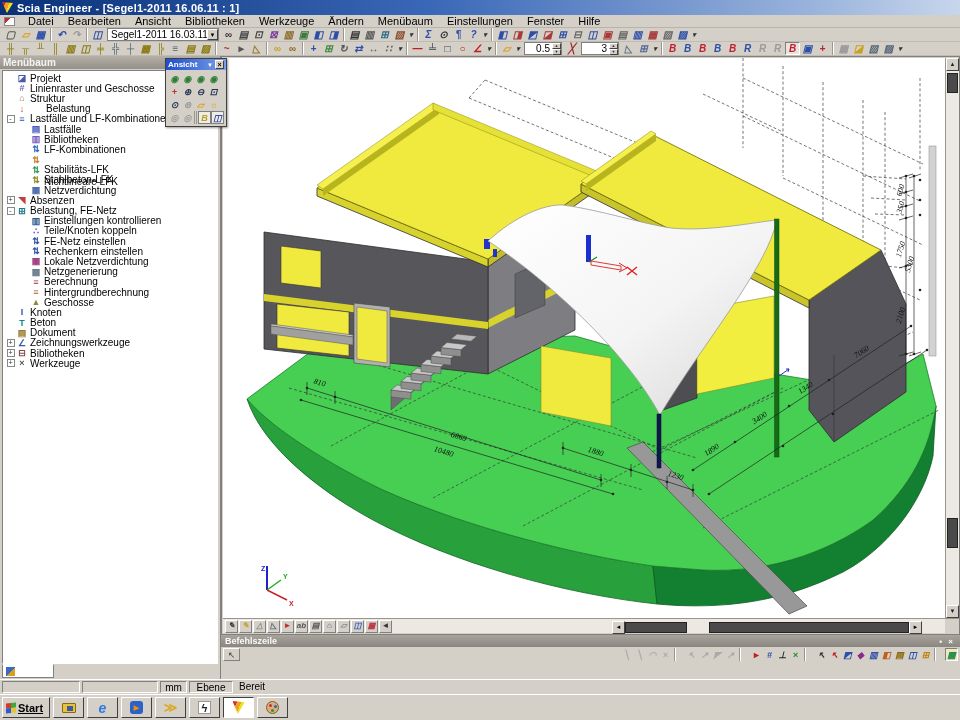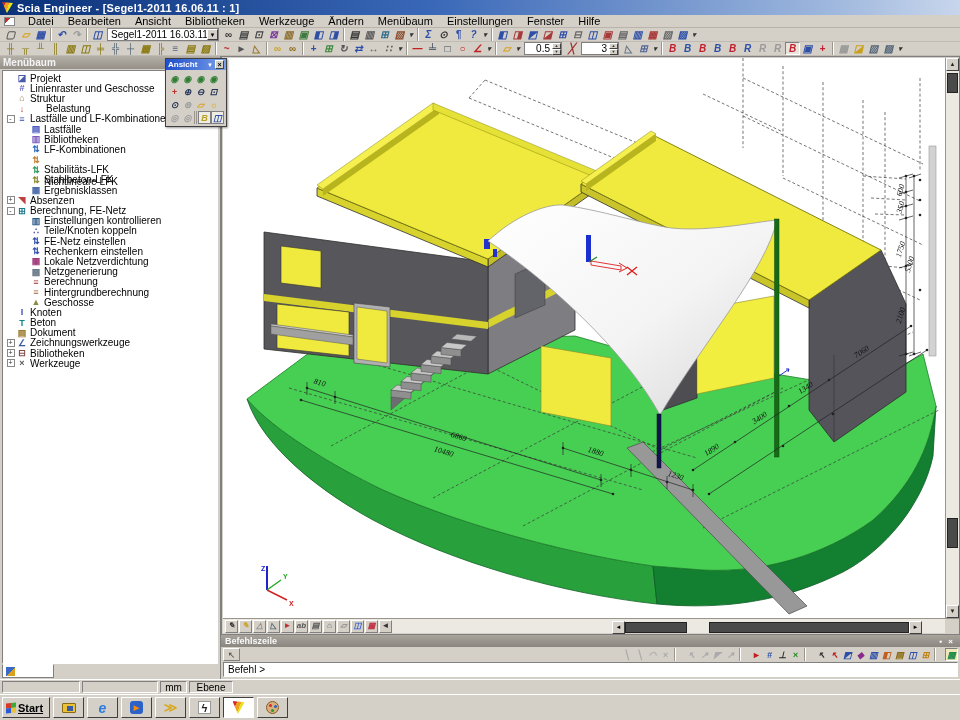--- a/index.html
+++ b/index.html
@@ -627,39 +627,39 @@
         <span class="ticon" style="visibility: visible; color: rgb(138, 138, 42);">⇅</span>
         <span class="tlabel" style="visibility: visible;">Stahlbeton-LFK</span>
       </div>
 
       <div class="trow">
         <span class="tind" style="width: 16px;"></span>
         <span class="texp">
             <span class="box" style="visibility:hidden"></span>
           </span>
         <span class="ticon" style="visibility: visible; color: rgb(74, 106, 170);">▦</span>
-        <span class="tlabel" style="visibility: visible;">Ergebnisklassen</span>
+        <span class="tlabel" style="visibility: visible;">Netzverdichtung</span>
       </div>
 
       <div class="trow">
         <span class="tind" style="width: 2px;"></span>
         <span class="texp">
             <span class="box" style="visibility: visible;">+</span>
           </span>
         <span class="ticon" style="visibility: visible; color: rgb(192, 64, 64);">◥</span>
         <span class="tlabel" style="visibility: visible;">Absenzen</span>
       </div>
 
       <div class="trow">
         <span class="tind" style="width: 2px;"></span>
         <span class="texp">
             <span class="box" style="visibility: visible;">-</span>
           </span>
         <span class="ticon" style="visibility: visible; color: rgb(30, 122, 138);">⊞</span>
-        <span class="tlabel" style="visibility: visible;">Berechnung, FE-Netz</span>
+        <span class="tlabel" style="visibility: visible;">Belastung, FE-Netz</span>
       </div>
 
       <div class="trow">
         <span class="tind" style="width: 16px;"></span>
         <span class="texp">
             <span class="box" style="visibility:hidden"></span>
           </span>
         <span class="ticon" style="visibility: visible; color: rgb(46, 90, 138);">▥</span>
         <span class="tlabel" style="visibility: visible;">Einstellungen kontrollieren</span>
       </div>
@@ -1193,28 +1193,28 @@
           <i class="g" style="visibility: visible; color: rgb(192, 128, 16);">⊞</i>
         </span>
         <span class="tbi sep">
           <i class="g"></i>
         </span>
         <span class="tbi pressed">
           <i class="g" style="visibility: visible; color: rgb(30, 138, 74);">▦</i>
         </span>
       </span>
   </div>
-  <div id="cmd-input">Befehl &gt;</div>
 </div>
 
 <div id="statusbar">
   <span id="sc1" class="scell"></span>
   <span id="sc2" class="scell"></span>
   <span id="sc3" class="scell">mm</span>
   <span id="sc4" class="scell">Ebene XY</span>
+  <span id="sc5" class="scell">Bereit</span>
 </div>
 
 <div id="taskbar">
   <span id="startbtn">
     <span class="flag">
         <i></i>
         <i></i>
         <i></i>
         <i></i>
       </span>

